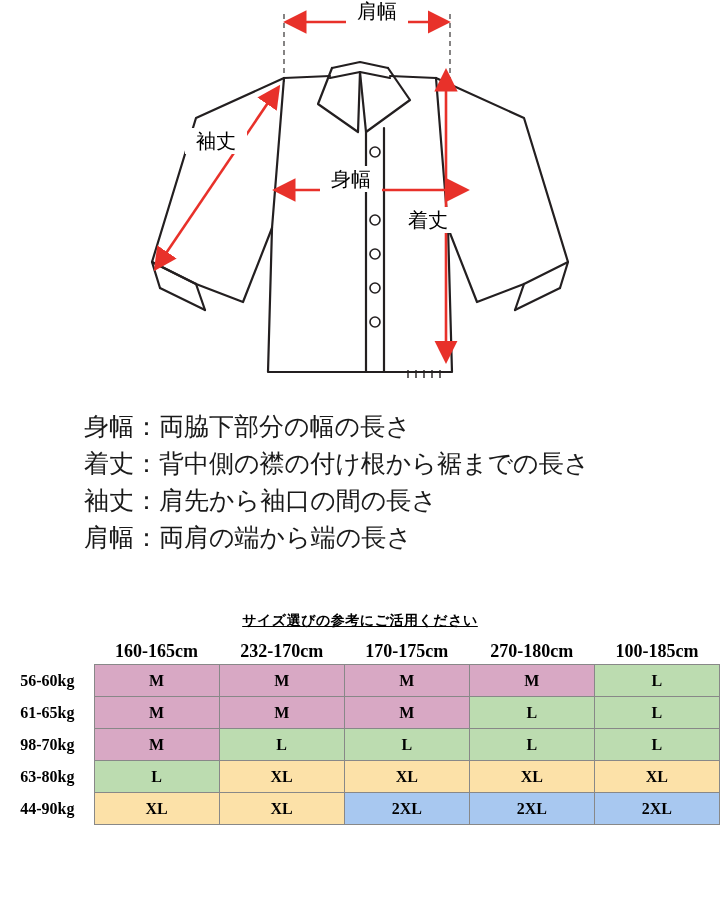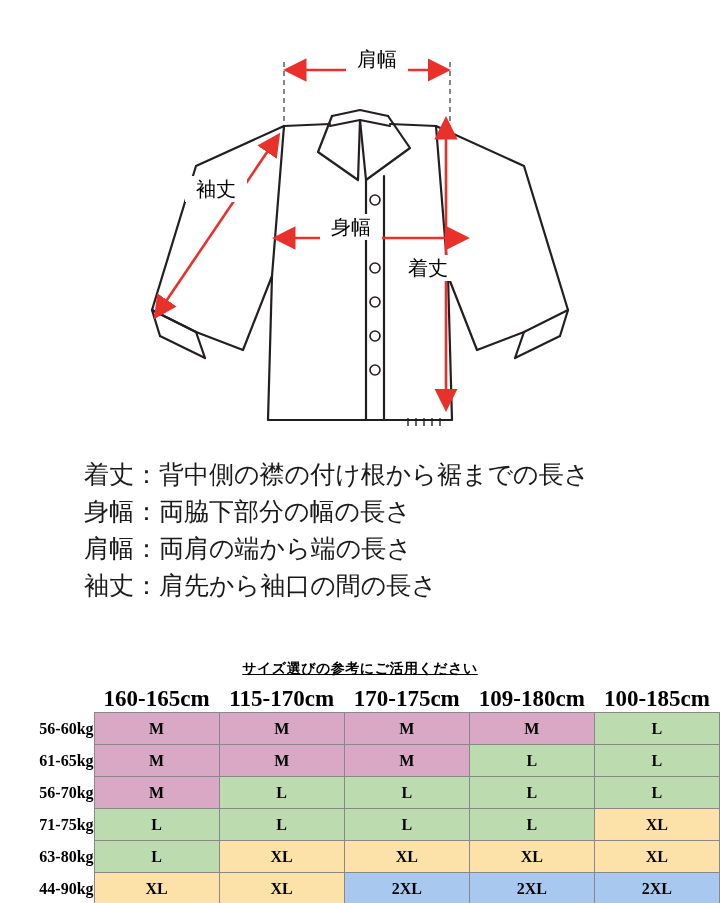--- a/index.html
+++ b/index.html
@@ -12,21 +12,20 @@
     height: 903px;
     font-family: "Liberation Sans", sans-serif;
     color: #000;
     position: relative;
     overflow: hidden;
   }
   #page {
     width: 720px;
     height: 669px;
     position: relative;
-    margin-top: 48px;
   }
 
   
   #diagram-area {
     position: absolute;
     left: 0;
     top: 0;
     width: 720px;
     height: 400px;
   }
@@ -73,32 +72,32 @@
   table.size-table td {
     border: 1px solid #888;
     text-align: center;
     font-size: 16px;
     font-weight: bold;
     height: 31px;
     padding: 0;
   }
   table.size-table thead th {
     border: none;
-    font-size: 23px;
+    font-size: 18px;
     font-weight: bold;
     height: 26px;
     background: #ffffff;
     font-family: "Liberation Serif", serif;
   }
   table.size-table thead th.corner {
     border: none;
   }
   table.size-table tbody th.rowhead {
     border: none;
-    text-align: right;
+    text-align: center;
     font-size: 16px;
     font-weight: bold;
     font-family: "Liberation Serif", serif;
     padding-left: 1px;
   }
   td.cell {
     font-family: "Liberation Serif", serif;
   }
   .c-M  { background: #d8a8c4; }
   .c-L  { background: #bcdcb0; }
@@ -193,36 +192,36 @@
         <rect x="320" y="166" width="62" height="26" fill="#ffffff"></rect>
         <text id="lbl-chest" x="351" y="186" font-family="'Liberation Sans', sans-serif" font-size="20" text-anchor="middle" fill="#000">身幅</text>
 
         <rect x="397" y="207" width="62" height="26" fill="#ffffff"></rect>
         <text id="lbl-length" x="428" y="227" font-family="'Liberation Sans', sans-serif" font-size="20" text-anchor="middle" fill="#000">着丈</text>
       </g>
     </svg>
   </div>
 
   <div id="descriptions">
+    <div class="desc-line">身幅：両脇下部分の幅の長さ</div>
     <div class="desc-line">着丈：背中側の襟の付け根から裾までの長さ</div>
-    <div class="desc-line">身幅：両脇下部分の幅の長さ</div>
+    <div class="desc-line">袖丈：肩先から袖口の間の長さ</div>
     <div class="desc-line">肩幅：両肩の端から端の長さ</div>
-    <div class="desc-line">袖丈：肩先から袖口の間の長さ</div>
   </div>
 
   <div id="table-section">
     <div id="table-title">サイズ選びの参考にご活用ください</div>
     <table class="size-table">
       <thead>
         <tr>
           <th class="corner" style="width:94px"></th>
           <th style="width:125px">160-165cm</th>
-          <th style="width:125px">115-170cm</th>
+          <th style="width:125px">232-170cm</th>
           <th style="width:125px">170-175cm</th>
-          <th style="width:125px">109-180cm</th>
+          <th style="width:125px">270-180cm</th>
           <th style="width:125px">100-185cm</th>
         </tr>
       </thead>
       <tbody id="table-body">
           <tr>
             <th class="rowhead">56-60kg</th>
             <td class="cell c-M">M</td>
             <td class="cell c-M">M</td>
             <td class="cell c-M">M</td>
             <td class="cell c-M">M</td>
@@ -230,34 +229,26 @@
           </tr>
           <tr>
             <th class="rowhead">61-65kg</th>
             <td class="cell c-M">M</td>
             <td class="cell c-M">M</td>
             <td class="cell c-M">M</td>
             <td class="cell c-L">L</td>
             <td class="cell c-L">L</td>
           </tr>
           <tr>
-            <th class="rowhead">56-70kg</th>
-            <td class="cell c-M">M</td>
-            <td class="cell c-L">L</td>
-            <td class="cell c-L">L</td>
-            <td class="cell c-L">L</td>
-            <td class="cell c-L">L</td>
-          </tr>
-          <tr>
-            <th class="rowhead">71-75kg</th>
-            <td class="cell c-L">L</td>
-            <td class="cell c-L">L</td>
-            <td class="cell c-L">L</td>
-            <td class="cell c-L">L</td>
-            <td class="cell c-XL">XL</td>
+            <th class="rowhead">98-70kg</th>
+            <td class="cell c-M">M</td>
+            <td class="cell c-L">L</td>
+            <td class="cell c-L">L</td>
+            <td class="cell c-L">L</td>
+            <td class="cell c-L">L</td>
           </tr>
           <tr>
             <th class="rowhead">63-80kg</th>
             <td class="cell c-L">L</td>
             <td class="cell c-XL">XL</td>
             <td class="cell c-XL">XL</td>
             <td class="cell c-XL">XL</td>
             <td class="cell c-XL">XL</td>
           </tr>
           <tr>

